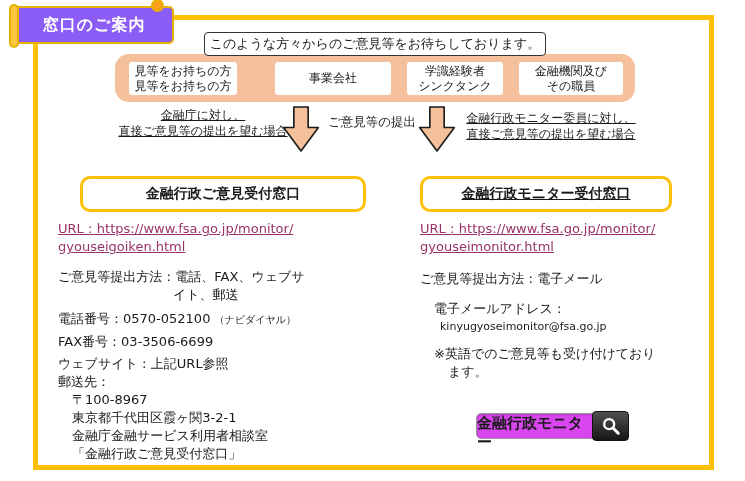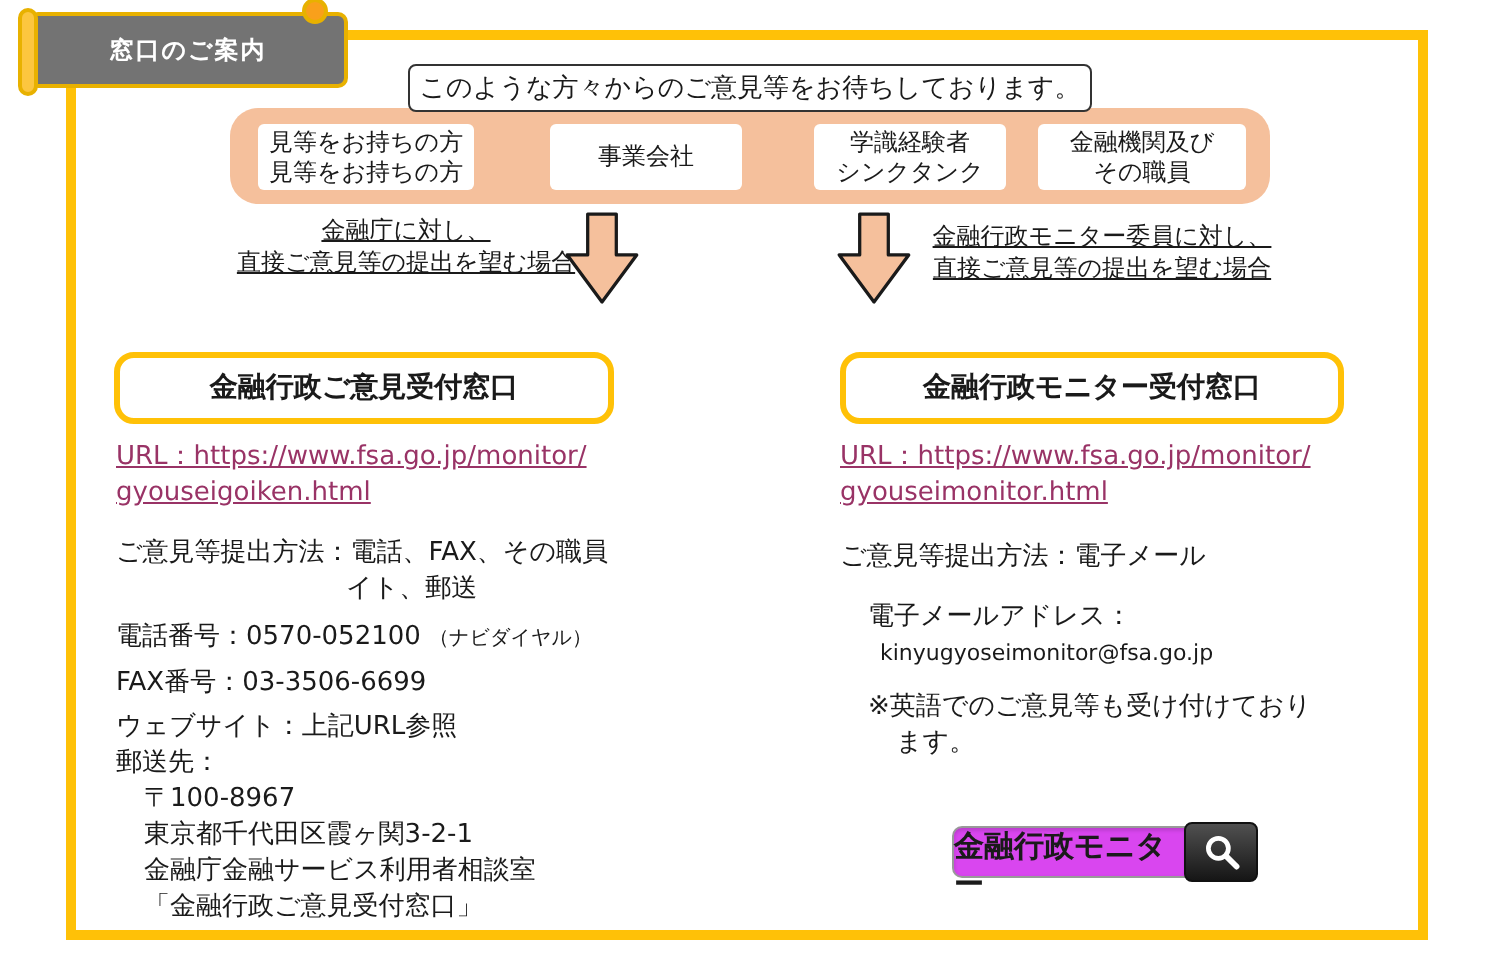--- a/index.html
+++ b/index.html
@@ -8,60 +8,60 @@
     font-family:"DejaVu Sans", sans-serif; color:#1a1a1a;
   }
   #stage { position:relative; width:745px; height:481px; background:#fff; overflow:hidden; }
   .abs { position:absolute; }
 
   
   .frame { left:33px; top:15px; width:681px; height:455px;
     border:5px solid #FFC107; box-sizing:border-box; background:transparent; }
 
   
-  .banner { left:14px; top:6px; width:160px; height:38px; background:#737373;
+  .banner { left:14px; top:6px; width:160px; height:38px; background:#8b5cf6;
     border:2px solid #E8B100; border-radius:5px; display:flex; align-items:center;
-    justify-content:center; color:#fff; font-weight:bold; font-size:12px;
+    justify-content:center; color:#fff; font-weight:bold; font-size:16px;
     letter-spacing:1px; z-index:6; box-sizing:border-box; }
   .banner::before { content:""; position:absolute; left:-7px; top:-4px; width:10px; height:44px;
     background:#FCC63F; border:2px solid #E8B100; border-radius:5px; box-sizing:border-box; }
   .banner::after { content:""; position:absolute; right:8px; top:-9px; width:9px; height:9px;
     background:#F9A01B; border:2px solid #E8B100; border-radius:50%; }
 
   
   .statement { left:204px; top:32px; width:342px; height:24px; background:#fff;
     border:1px solid #333; border-radius:4px; display:flex; align-items:center;
     justify-content:center; font-size:13px; z-index:3; box-sizing:border-box; }
 
   
   .band { left:115px; top:54px; width:520px; height:48px; background:#F5C09C;
     border-radius:14px; z-index:1; }
   .aud { position:absolute; background:#fff; border-radius:3px; display:flex;
     flex-direction:column; align-items:center; justify-content:center;
     font-size:12px; line-height:1.25; text-align:center; }
   .aud1 { left:14px;  top:8px; width:108px; height:33px; }
-  .aud2 { left:160px; top:8px; width:96px;  height:33px; }
+  .aud2 { left:160px; top:8px; width:116px;  height:33px; }
   .aud3 { left:292px; top:8px; width:96px;  height:33px; }
   .aud4 { left:404px; top:8px; width:104px; height:33px; }
 
   
   .case-left  { left:118px; top:107px; width:170px; text-align:center; font-size:12px; line-height:16px; }
   .case-right { left:456px; top:110px; width:190px; text-align:center; font-size:12px; line-height:16px; }
   .u { text-decoration:underline; }
   .route-middle { left:324px; top:114px; width:96px; font-size:12.5px; text-align:center; }
   .arrow-left  { left:282px; top:106px; }
   .arrow-right { left:418px; top:106px; }
   .arrow-svg { width:38px; height:47px; display:block; }
 
   
   .win-title { height:36px; border:3px solid #FFC107; border-radius:10px; background:#fff;
     display:flex; align-items:center; justify-content:center; font-weight:bold;
     font-size:14px; box-sizing:border-box; }
-  .wt-left  { left:57px;  top:176px; width:250px; }
-  .wt-right { left:420px; top:176px; width:252px; }
+  .wt-left  { left:80px;  top:176px; width:286px; }
+  .wt-right { left:420px; top:176px; width:252px;text-decoration:underline; }
 
   
   .col { font-size:13px; line-height:18px; }
   .col-left  { left:58px;  top:220px; width:318px; }
   .col-right { left:420px; top:220px; width:300px; }
   .link { color:#993366; text-decoration:underline; cursor:pointer; display:inline;text-align:center; }
   .methods2 { padding-left:115px; }
   .indent1 { padding-left:14px; }
   .indent2 { padding-left:28px; }
   .small { font-size:10px; }
@@ -117,20 +117,21 @@
     <div class="u">金融庁に対し、</div>
     <div class="u">直接ご意見等の提出を望む場合</div>
   </div>
 
   <div class="abs arrow-left">
     <svg class="arrow-svg" viewBox="0 0 36 46" xmlns="http://www.w3.org/2000/svg">
       <path d="M11 1 H25 V21 H35 L18 44 L1 21 H11 Z" fill="#F5C09C" stroke="#1a1a1a" stroke-width="1.6" stroke-linejoin="round"></path>
     </svg>
   </div>
 
+  <div class="abs route-middle">ご意見等の提出</div>
 
   <div class="abs arrow-right">
     <svg class="arrow-svg" viewBox="0 0 36 46" xmlns="http://www.w3.org/2000/svg">
       <path d="M11 1 H25 V21 H35 L18 44 L1 21 H11 Z" fill="#F5C09C" stroke="#1a1a1a" stroke-width="1.6" stroke-linejoin="round"></path>
     </svg>
   </div>
 
   <div class="abs case-right">
     <div class="u">金融行政モニター委員に対し、</div>
     <div class="u">直接ご意見等の提出を望む場合</div>
@@ -141,21 +142,21 @@
   </div>
   <div class="abs win-title wt-right">
     <span>金融行政モニター受付窓口</span>
   </div>
 
   <div class="abs col col-left">
     <div>
       <span class="link">URL：https://www.fsa.go.jp/monitor/</span><br>
       <span class="link">gyouseigoiken.html</span>
     </div>
-    <div class="gap12">ご意見等提出方法：電話、FAX、その職員</div>
+    <div class="gap12">ご意見等提出方法：電話、FAX、ウェブサ</div>
     <div class="methods2">イト、郵送</div>
     <div class="gap6">
       <span>電話番号：0570-052100</span>
       <span class="small">（ナビダイヤル）</span>
     </div>
     <div class="gap4">FAX番号：03-3506-6699</div>
     <div class="gap4">ウェブサイト：上記URL参照</div>
     <div>郵送先：</div>
     <div class="indent1">〒100-8967</div>
     <div class="indent1">東京都千代田区霞ヶ関3-2-1</div>

